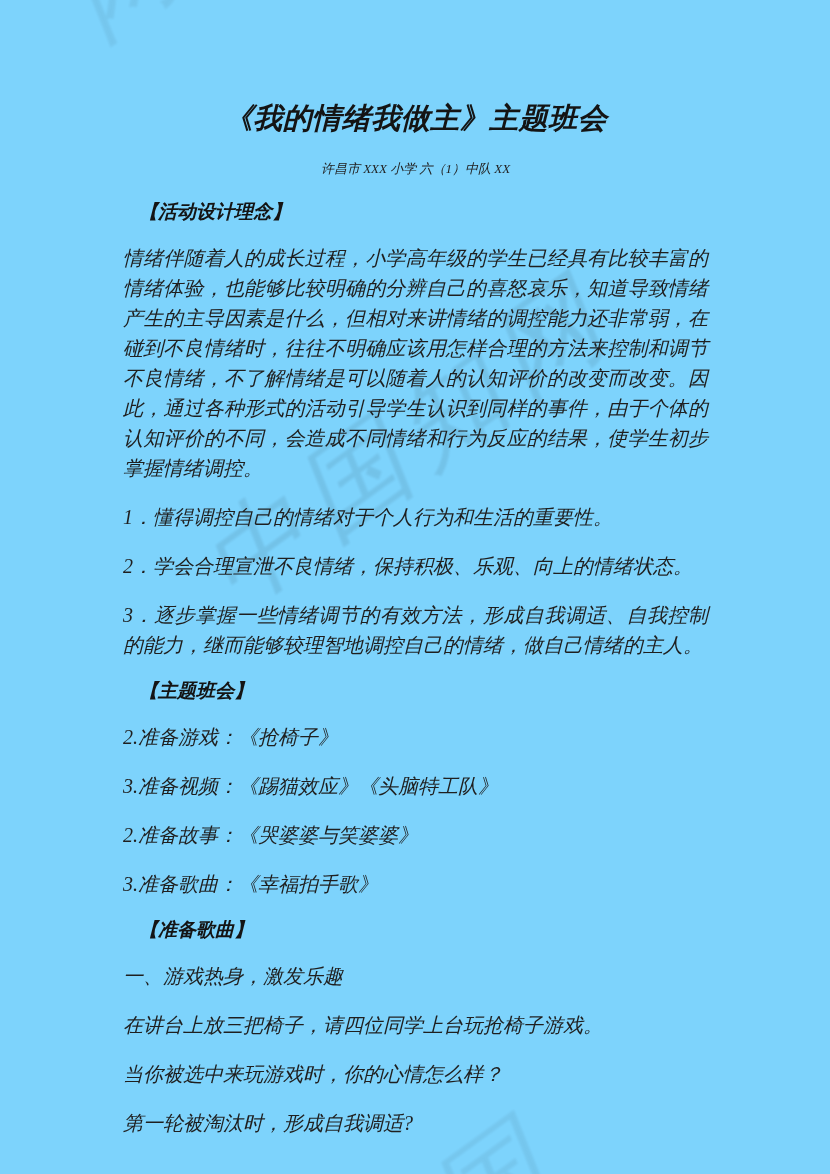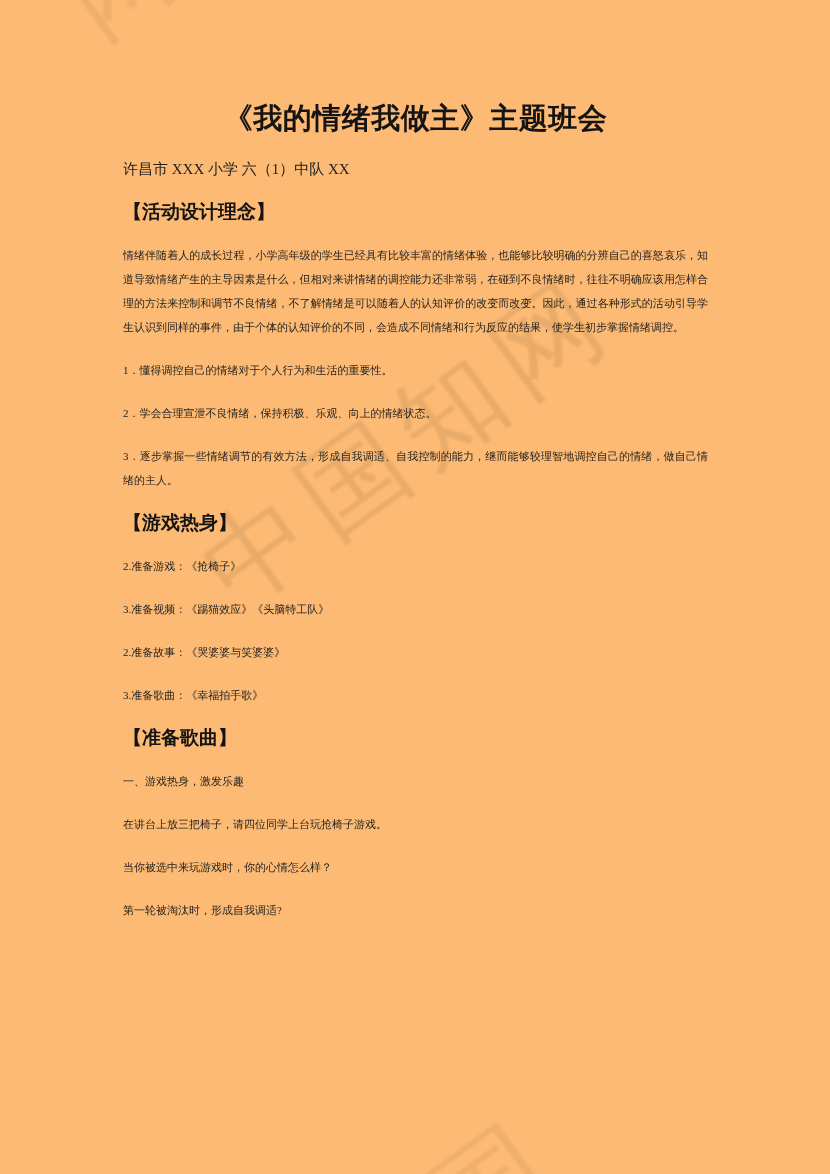--- a/index.html
+++ b/index.html
@@ -4,58 +4,59 @@
 <style>
   html, body {
     margin: 0;
     padding: 0;
     background: #ffffff;
   }
   .page {
     position: relative;
     width: 830px;
     height: 1174px;
-    background: #fdba74;
+    background: #7dd3fc;
     overflow: hidden;
     font-family: "Liberation Serif", "DejaVu Serif", serif;
     color: #1d1d1d;
+    font-style: italic;
   }
   .content {
     position: absolute;
     left: 123px;
     top: 98px;
     width: 585px;
     z-index: 1;
   }
   .doc-title {
     font-size: 29px;
     line-height: 40px;
     font-weight: bold;
     text-align: center;
     margin: 0 0 20px 0;
     color: #141414;
     letter-spacing: 0.5px;
   }
   .byline {
-    font-size: 15px;
+    font-size: 13px;
     line-height: 22px;
-    text-align: left;
+    text-align: center;
     margin: 0 0 20px 0;
     color: #222222;
   }
   h2.sec {
     font-size: 19px;
     line-height: 24px;
     font-weight: bold;
-    margin: 0 0 19px 0;
+    margin: 0 0 19px 16px;
     color: #141414;
   }
   p.body {
-    font-size: 11px;
-    line-height: 24px;
+    font-size: 20px;
+    line-height: 30px;
     margin: 12px 0 19px 0;
     text-align: justify;
     color: #1f1f1f;
   }
   
   .wm {
     position: absolute;
     z-index: 0;
     color: #000000;
     white-space: nowrap;
@@ -99,21 +100,21 @@
 
     <p class="byline">许昌市 XXX 小学 六（1）中队 XX</p>
 
     <h2 class="sec">【活动设计理念】</h2>
     <p class="body">情绪伴随着人的成长过程，小学高年级的学生已经具有比较丰富的情绪体验，也能够比较明确的分辨自己的喜怒哀乐，知道导致情绪产生的主导因素是什么，但相对来讲情绪的调控能力还非常弱，在碰到不良情绪时，往往不明确应该用怎样合理的方法来控制和调节不良情绪，不了解情绪是可以随着人的认知评价的改变而改变。因此，通过各种形式的活动引导学生认识到同样的事件，由于个体的认知评价的不同，会造成不同情绪和行为反应的结果，使学生初步掌握情绪调控。</p>
 
     <p class="body">1．懂得调控自己的情绪对于个人行为和生活的重要性。</p>
     <p class="body">2．学会合理宣泄不良情绪，保持积极、乐观、向上的情绪状态。</p>
     <p class="body">3．逐步掌握一些情绪调节的有效方法，形成自我调适、自我控制的能力，继而能够较理智地调控自己的情绪，做自己情绪的主人。</p>
 
-    <h2 class="sec">【游戏热身】</h2>
+    <h2 class="sec">【主题班会】</h2>
     <p class="body">2.准备游戏：《抢椅子》</p>
     <p class="body">3.准备视频：《踢猫效应》《头脑特工队》</p>
     <p class="body">2.准备故事：《哭婆婆与笑婆婆》</p>
     <p class="body">3.准备歌曲：《幸福拍手歌》</p>
 
     <h2 class="sec">【准备歌曲】</h2>
     <p class="body">一、游戏热身，激发乐趣</p>
     <p class="body">在讲台上放三把椅子，请四位同学上台玩抢椅子游戏。</p>
     <p class="body">当你被选中来玩游戏时，你的心情怎么样？</p>
     <p class="body">第一轮被淘汰时，形成自我调适?</p>

